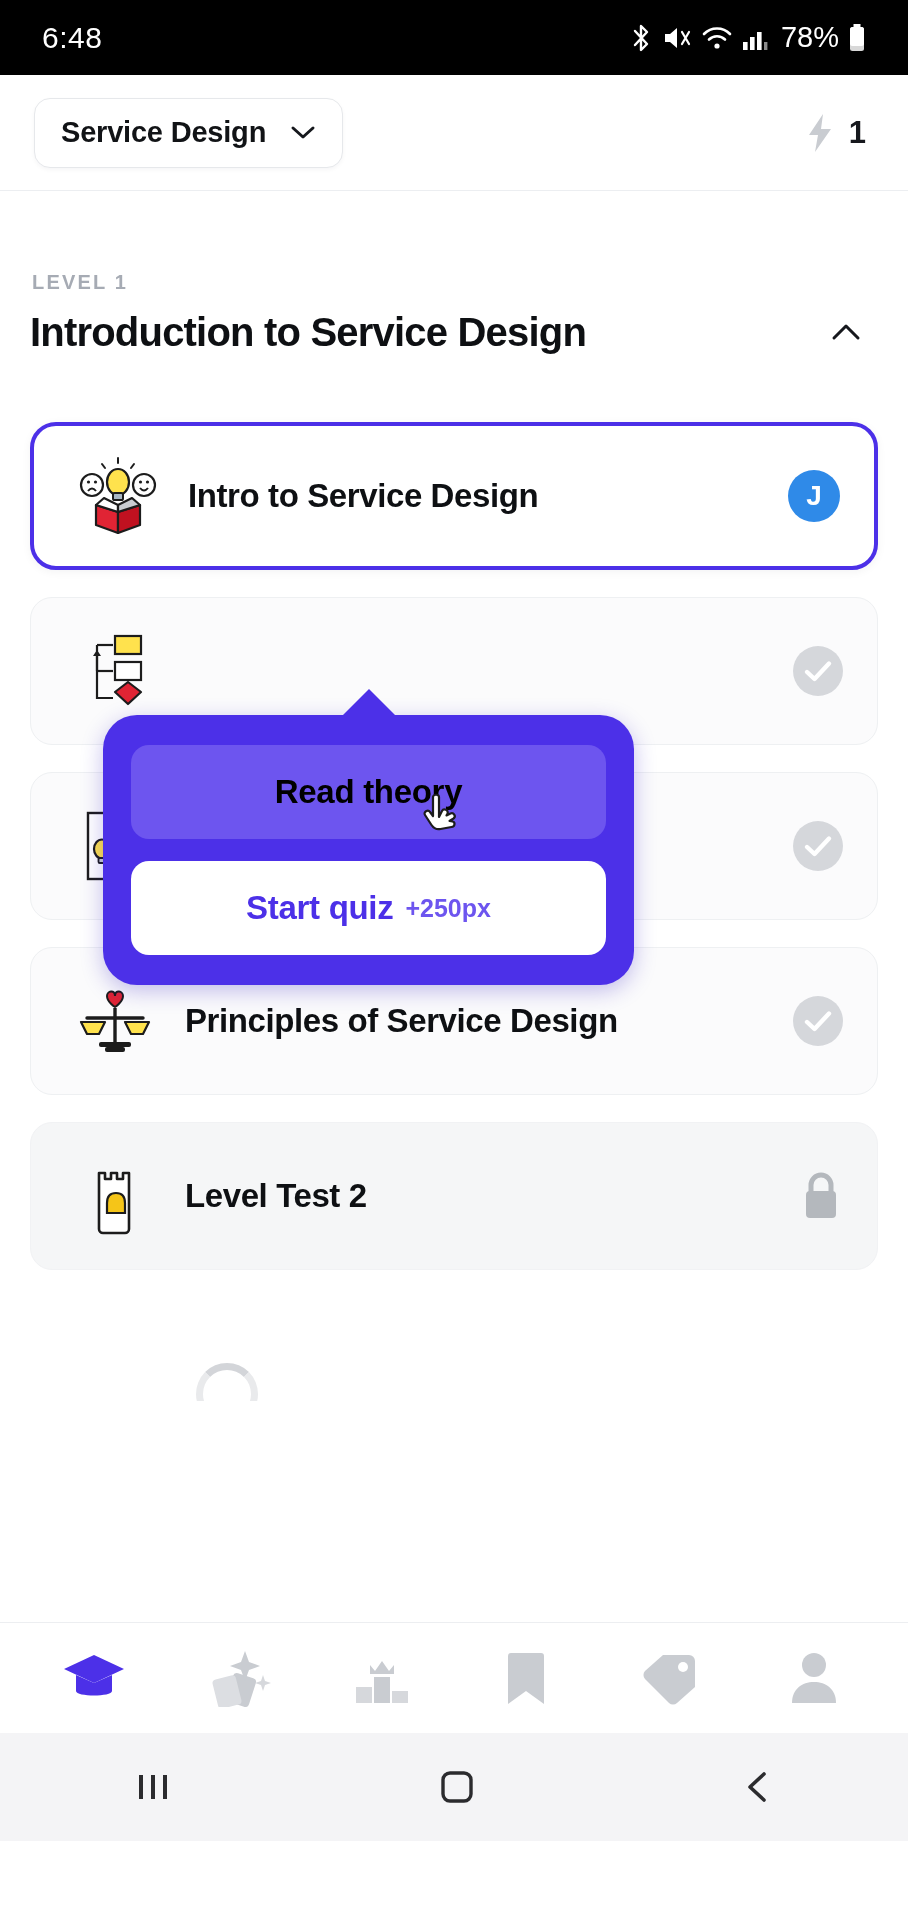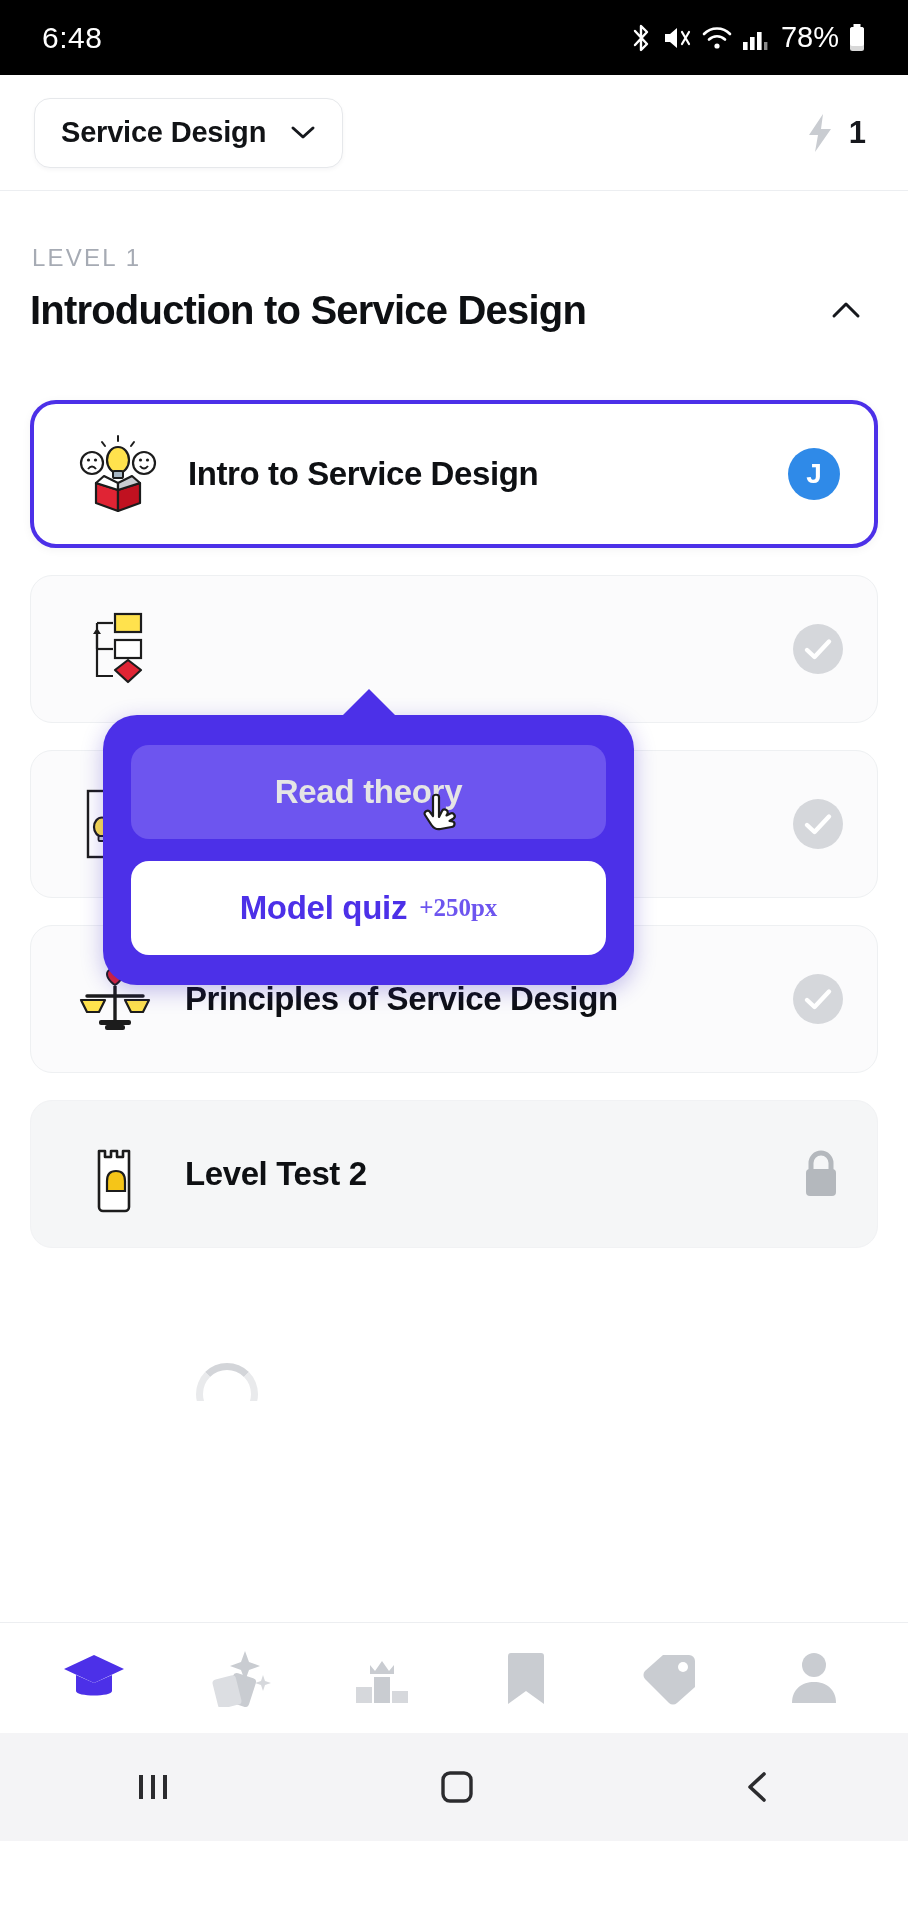--- a/index.html
+++ b/index.html
@@ -36,22 +36,22 @@
     padding: 17px 26px 18px 26px;
     box-shadow: 0 2px 4px rgba(16,24,40,.04);
   }
   .course-chip .label { font-size: 29px; font-weight: 700; color:#111316; letter-spacing:-.2px; }
   .streak { display: flex; align-items: center; gap: 12px; padding-right: 8px; }
   .streak .count { font-size: 31px; font-weight: 700; color:#16181d; }
 
   
   .content { position: relative; height: 1210px; padding: 0 30px; overflow: hidden; }
   .level-kicker {
-    font-size: 24px; font-weight: 400; letter-spacing: 2.2px;
-    color: #a6abb4; margin: 53px 0 0 2px;
+    font-size: 20px; font-weight: 700; letter-spacing: 2.2px;
+    color: #a6abb4; margin: 80px 0 0 2px;
   }
   .level-head {
     display:flex; align-items:center; justify-content:space-between;
     margin-top: 16px; padding-right: 12px;
   }
   .level-title { font-size: 40px; font-weight: 700; color:#0e1013; letter-spacing:-.8px; }
   .chev-up { width: 40px; height: 40px; }
 
   
   .cards { margin-top: 37px; display: flex; flex-direction: column; gap: 27px; }
@@ -93,24 +93,24 @@
     width: 0; height: 0;
     border-left: 28px solid transparent; border-right: 28px solid transparent;
     border-bottom: 28px solid #4c30e8;
   }
   .btn {
     width: 100%; height: 94px; border-radius: 18px; border: none;
     display:flex; align-items:center; justify-content:center;
     font-family: "Liberation Sans", sans-serif;
     cursor: pointer;
   }
-  .btn-theory { background: #6d55ef; color:#e5e5e5; font-size: 33px; font-weight: 700; letter-spacing:-.3px; }
+  .btn-theory { background: #6d55ef; color:#000000; font-size: 33px; font-weight: 700; letter-spacing:-.3px; }
   .btn-quiz   { background: #fff; margin-top: 22px; gap: 12px; }
   .btn-quiz .q-main { color:#4c30e8; font-size: 33px; font-weight: 700; letter-spacing:-.3px; }
-  .btn-quiz .q-xp   { color:#6d55ef; font-size: 25px; font-weight: 700; font-family: Liberation Serif, serif; }
+  .btn-quiz .q-xp   { color:#6d55ef; font-size: 25px; font-weight: 700; }
   .cursor-hand { position:absolute; left: 316px; top: 78px; width: 44px; height: 56px; z-index: 45; pointer-events:none; }
 
   
   .spinner {
     position:absolute; left: 196px; bottom: -24px;
     width: 62px; height: 62px; border-radius:50%;
     border: 7px solid #e9eaec; border-top-color:#d3d5d9;
   }
 
   
@@ -301,21 +301,21 @@
       </div>
 
     </div>
 
     <div class="spinner"></div>
 
     <div class="popup">
       <div class="popup-arrow"></div>
       <button class="btn btn-theory">Read theory</button>
       <button class="btn btn-quiz">
-        <span class="q-main">Model quiz</span>
+        <span class="q-main">Start quiz</span>
         <span class="q-xp">+250px</span>
       </button>
       <svg class="cursor-hand" viewBox="0 0 44 56">
         <path d="M14 4 c0-3 6-3 6 0 v20 l3-6 c1.5-3 7-1 5.5 2.5 l-1 2 4-2 c3-1.5 6 3 3 5 l-4 2.5 3 .5 c3 .6 2.6 5-1 5.5 l-11 2 c-4 .8-7-1-9-4 L6 22 c-2-3 3-6 5-3 l3 4 z" fill="#fff" stroke="#1c1c1c" stroke-width="2.2" stroke-linejoin="round"></path>
       </svg>
     </div>
 
   </div>
 
   <div class="tabbar">

